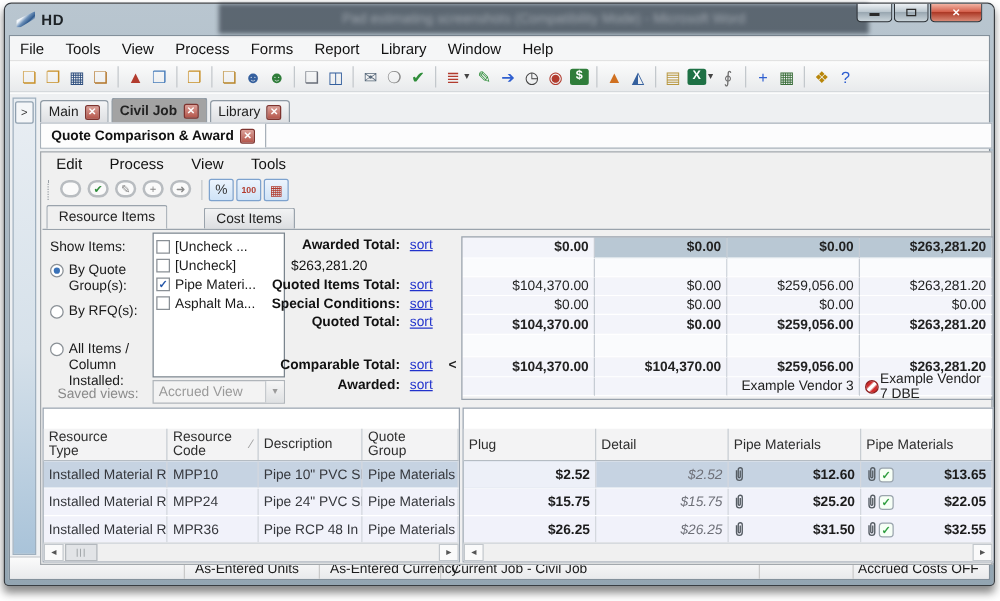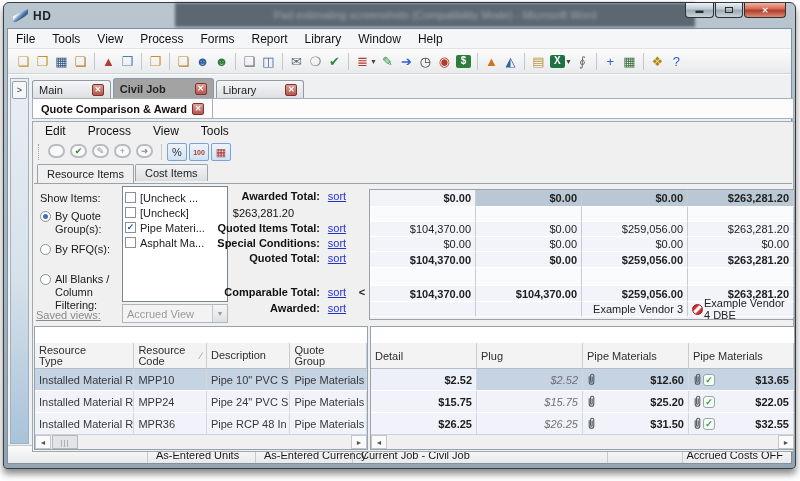--- a/index.html
+++ b/index.html
@@ -41,21 +41,21 @@
   
   .client { flex:1; position:relative; background:#eef0f2; border-top:1px solid #fff; }
   .side-strip { position:absolute; left:2px; top:3px; width:19px; height:366px;
     background:linear-gradient(180deg,#e9eef3 0%,#d6e1ea 55%,#a9c3d9 100%); border:1px solid #9fb0bf; }
   .expand-btn { position:absolute; left:1px; top:2px; width:15px; height:18px; background:#f4f6f8;
     border:1px solid #8fa0af; border-radius:2px; font-size:9px; color:#333; display:flex; align-items:center; justify-content:center; cursor:pointer; }
 
   .wtabs { position:absolute; left:24px; top:3px; display:flex; align-items:flex-end; height:20px; }
   .wtab { height:18px; display:flex; align-items:center; padding:0 6px; font-size:11px; color:#222;
     border:1px solid #8f9aa4; border-bottom:none; border-radius:3px 3px 0 0; margin-right:2px;
-    background:linear-gradient(#f5f6f7,#dddfe2); cursor:pointer;gap:24px; }
+    background:linear-gradient(#f5f6f7,#dddfe2); cursor:pointer; }
   .wtab.active { height:20px; background:#a3a3a3; font-weight:bold; }
   .closeb { width:12px; height:12px; margin-left:5px; border:1px solid #7e332e; border-radius:2px;
     background:linear-gradient(#dca199,#b4554a); color:#fff; font-size:8px; line-height:10px; text-align:center; font-weight:bold; cursor:pointer; }
 
   .subtab-strip { position:absolute; left:24px; top:23px; width:762px; height:21px;
     border:1px solid #a7b0b9; background:#fcfcfd; display:flex; align-items:stretch; }
   .subtab { display:flex; align-items:center; padding:0 8px; font-size:11px; font-weight:bold; color:#111;
     background:#fdfdfd; border-right:1px solid #a7b0b9; cursor:pointer; }
 
   
@@ -63,41 +63,41 @@
   .pmenu { height:18px; display:flex; align-items:center; padding-left:12px; }
   .pmenu .mitem { margin-right:22px; }
   .ptoolbar { height:24px; display:flex; align-items:center; padding-left:5px; }
   .grip { width:3px; height:16px; border-left:1px dotted #9aa0a6; margin-right:5px; }
   .qicon { width:20px; height:18px; display:inline-flex; align-items:center; justify-content:center; font-size:11px; margin-right:2px; cursor:default; }
   .qicon.bubble { width:17px; height:14px; border:2px solid #b8bcc0; border-radius:55% 55% 55% 55%/65% 65% 65% 65%; background:#fafafa; font-size:9px; margin:0 3px 2px 2px; }
   .qicon.toggled { border:1px solid #7da2ce; background:linear-gradient(#ecf4fd,#cfe3f7); border-radius:2px; }
   .qicon.small { font-size:7px; font-weight:bold; }
   .qsep { width:1px; height:16px; background:#c3c8cc; margin:0 5px; }
 
-  .vtabs { height:19px; display:flex; align-items:flex-start; padding-left:4px; }
+  .vtabs { height:19px; display:flex; align-items:flex-end; padding-left:4px;gap:28px; }
   .vtab { height:17px; display:flex; align-items:center; padding:0 9px; font-size:11px; color:#222;
     border:1px solid #9aa3ac; border-bottom:none; border-radius:2px 2px 0 0; margin-right:1px;
     background:linear-gradient(#f2f3f4,#dcdee1); cursor:pointer; }
   .vtab.active { height:19px; background:#f0f0f0; z-index:2; }
   .tab-page { position:absolute; left:1px; top:61px; right:1px; bottom:2px; background:#f0f0f0; border-top:1px solid #9aa3ac; }
 
   
   .lbl { font-size:11px; color:#1a1a1a; }
   .show-items { position:absolute; left:6px; top:8px; }
   .radios { position:absolute; left:6px; top:26px; width:82px; }
   .radiorow { display:flex; margin-bottom:7px; cursor:pointer; }
   .radiorow:nth-of-type(2) { margin-bottom:17px; }
   .radio { width:11px; height:11px; min-width:11px; border:1px solid #8a9096; border-radius:50%; background:#fff; margin:1px 4px 0 0; position:relative; }
   .radio.sel::after { content:""; position:absolute; left:2px; top:2px; width:5px; height:5px; border-radius:50%; background:#3a72b8; }
   .rlabel { font-size:11px; color:#1a1a1a; line-height:13px; }
   .checklist { position:absolute; left:88px; top:2px; width:106px; height:116px; background:#fff; border:1px solid #7a848d; padding:3px 2px; }
   .chkrow { display:flex; align-items:center; height:15px; cursor:pointer; }
   .chk { width:11px; height:11px; min-width:11px; border:1px solid #8a9096; background:#fff; margin-right:4px; font-size:9px; line-height:9px; color:#2456a8; font-weight:bold; text-align:center; }
   .chklabel { font-size:11px; color:#1a1a1a; white-space:nowrap; overflow:hidden; }
-  .saved-label { position:absolute; left:2px; top:125px; color:#8a8a8a;text-decoration:underline; }
+  .saved-label { position:absolute; left:12px; top:125px; color:#8a8a8a; }
   .saved-combo { position:absolute; left:88px; top:120px; width:106px; height:19px; border:1px solid #b0b5ba; background:#f3f3f3; display:flex; align-items:center; }
   .saved-value { flex:1; font-size:11px; color:#9a9a9a; padding-left:4px; white-space:nowrap; overflow:hidden; }
   .combo-btn { width:15px; height:17px; border-left:1px solid #c5c9cd; background:linear-gradient(#f6f6f6,#dfe1e3); font-size:7px; color:#9a9a9a; display:flex; align-items:center; justify-content:center; }
 
   
   .totals-rows { position:absolute; left:116px; top:6px; width:644px; }
   .trow { display:flex; }
   .tlabel { width:170px; text-align:right; font-size:11px; font-weight:bold; color:#111; white-space:nowrap; }
   .tlabel.sub { font-weight:normal; padding-right:26px; }
   .tsort { width:34px; text-align:center; font-size:11px; }
@@ -274,21 +274,21 @@
               <div class="radiorow">
                 <span class="radio sel"></span>
                 <span class="rlabel">By Quote Group(s):</span>
               </div>
               <div class="radiorow">
                 <span class="radio"></span>
                 <span class="rlabel">By RFQ(s):</span>
               </div>
               <div class="radiorow">
                 <span class="radio"></span>
-                <span class="rlabel">All Blanks / Column Filtering:</span>
+                <span class="rlabel">All Items / Column Installed:</span>
               </div>
             </div>
           <div class="checklist">
               <div class="chkrow">
                 <span class="chk"></span>
                 <span class="chklabel">[Uncheck ...</span>
               </div>
               <div class="chkrow">
                 <span class="chk"></span>
                 <span class="chklabel">[Uncheck]</span>
@@ -436,21 +436,21 @@
                   <span></span>
                 </div>
                 <div class="tcell">
                   <span></span>
                 </div>
                 <div class="tcell">
                   <span>Example Vendor 3</span>
                 </div>
                 <div class="tcell">
                   <span class="dbe-badge"></span>
-                  <span>Example Vendor 4 DBE</span>
+                  <span>Example Vendor 7 DBE</span>
                 </div>
               </div>
             </div>
           <div class="totals-outline"></div>
 
           <div class="gridbox left">
             <div class="ghead">
                 <div class="ghcell" style="width: 100px;">
                   <span class="two">Resource<br>Type</span>
                 </div>
@@ -488,22 +488,22 @@
             <div class="hscroll">
               <span class="sbtn">◄</span>
               <span class="sthumb">|||</span>
               <span class="sfill"></span>
               <span class="sbtn">►</span>
             </div>
           </div>
 
           <div class="gridbox right">
             <div class="ghead">
+                <div class="ghcell" style="width: 106px;">Plug</div>
                 <div class="ghcell" style="width: 106px;">Detail</div>
-                <div class="ghcell" style="width: 106px;">Plug</div>
                 <div class="ghcell" style="width: 106px;">Pipe Materials</div>
                 <div class="ghcell" style="width: 105px;">Pipe Materials</div>
               </div>
             <div class="gbody">
                 <div class="grow selected">
                   <div class="gcell num plugcell" style="width: 106px;">$2.52</div>
                   <div class="gcell detail" style="width: 106px;">$2.52</div>
                   <div class="gcell num" style="width: 106px;">
                     <span class="clipwrap">
                       <svg width="9" height="13" viewBox="0 0 9 13">

